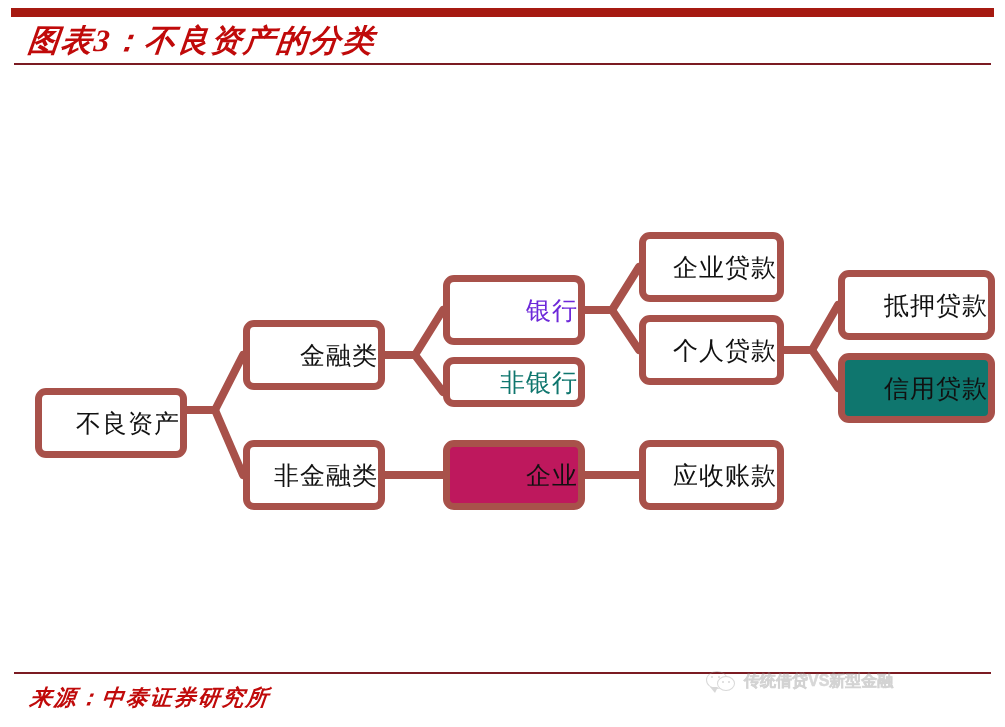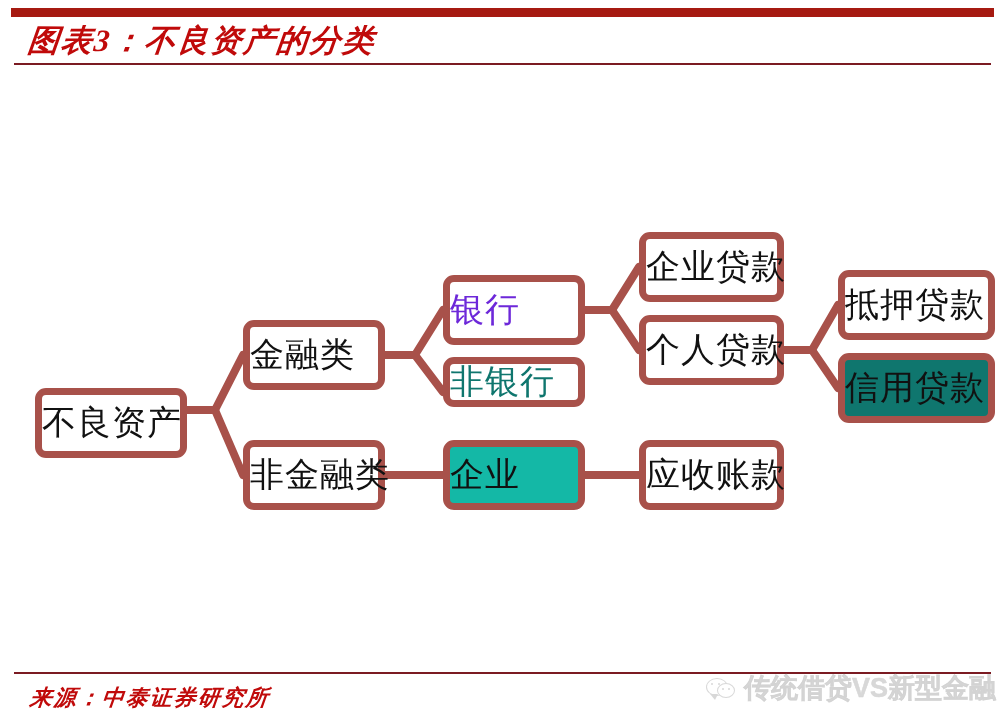--- a/index.html
+++ b/index.html
@@ -47,21 +47,21 @@
 
   
   .watermark{
     position:absolute;left:706px;top:670px;
     display:flex;align-items:center;gap:8px;
     opacity:.38;
     pointer-events:none;
   }
   .wm-text{
     font-family:"Liberation Sans","DejaVu Sans",sans-serif;
-    font-size:27px;font-weight:bold;color:#9a9a9a;
+    font-size:16px;font-weight:bold;color:#9a9a9a;
     white-space:nowrap;letter-spacing:0px;
     -webkit-text-stroke:0.5px #8e8e8e;
   }
   .wm-logo{position:relative;width:30px;height:22px;}
   .wm-logo .b1{
     position:absolute;left:0;top:1px;width:20px;height:16px;
     border:1.6px solid #9a9a9a;border-radius:50%;background:transparent;
   }
   .wm-logo .b1:after{
     content:"";position:absolute;left:3px;bottom:-5px;
@@ -77,24 +77,24 @@
   
   #diagram{position:absolute;left:0;top:70px;width:1005px;height:600px;}
   #edges{position:absolute;left:0;top:0;width:1005px;height:600px;}
 
   .node{
     position:absolute;
     box-sizing:border-box;
     background:#ffffff;
     border:7px solid #A8514A;
     border-radius:11px;
-    display:flex;align-items:center;justify-content:flex-start;
+    display:flex;align-items:center;justify-content:flex-end;
     color:#111111;
     font-family:Liberation Sans, sans-serif;
-    font-size:34px;
+    font-size:25px;
     letter-spacing:1px;
     white-space:nowrap;
     z-index:2;
   }
 </style>
 </head>
 <body>
 
 <div id="page">
 
@@ -136,21 +136,21 @@
         </div>
         <div class="node" style="left: 838px; top: 200px; width: 157px; height: 70px; border-color: rgb(168, 81, 74); background: rgb(255, 255, 255); color: rgb(17, 17, 17);">
           <span>抵押贷款</span>
         </div>
         <div class="node" style="left: 838px; top: 283px; width: 157px; height: 70px; border-color: rgb(168, 81, 74); background: #0f766e; color: rgb(17, 17, 17);">
           <span>信用贷款</span>
         </div>
         <div class="node" style="left: 243px; top: 370px; width: 142px; height: 70px; border-color: rgb(168, 81, 74); background: rgb(255, 255, 255); color: rgb(17, 17, 17);">
           <span>非金融类</span>
         </div>
-        <div class="node" style="left: 443px; top: 370px; width: 142px; height: 70px; border-color: rgb(168, 81, 74); background: #14b8a6; color: rgb(17, 17, 17);">
+        <div class="node" style="left: 443px; top: 370px; width: 142px; height: 70px; border-color: rgb(168, 81, 74); background: #be185d; color: rgb(17, 17, 17);">
           <span>企业</span>
         </div>
         <div class="node" style="left: 639px; top: 370px; width: 145px; height: 70px; border-color: rgb(168, 81, 74); background: rgb(255, 255, 255); color: rgb(17, 17, 17);">
           <span>应收账款</span>
         </div>
       </div>
   </div>
 
   <div class="footer-rule"></div>
   <div class="source">来源：中泰证券研究所</div>

